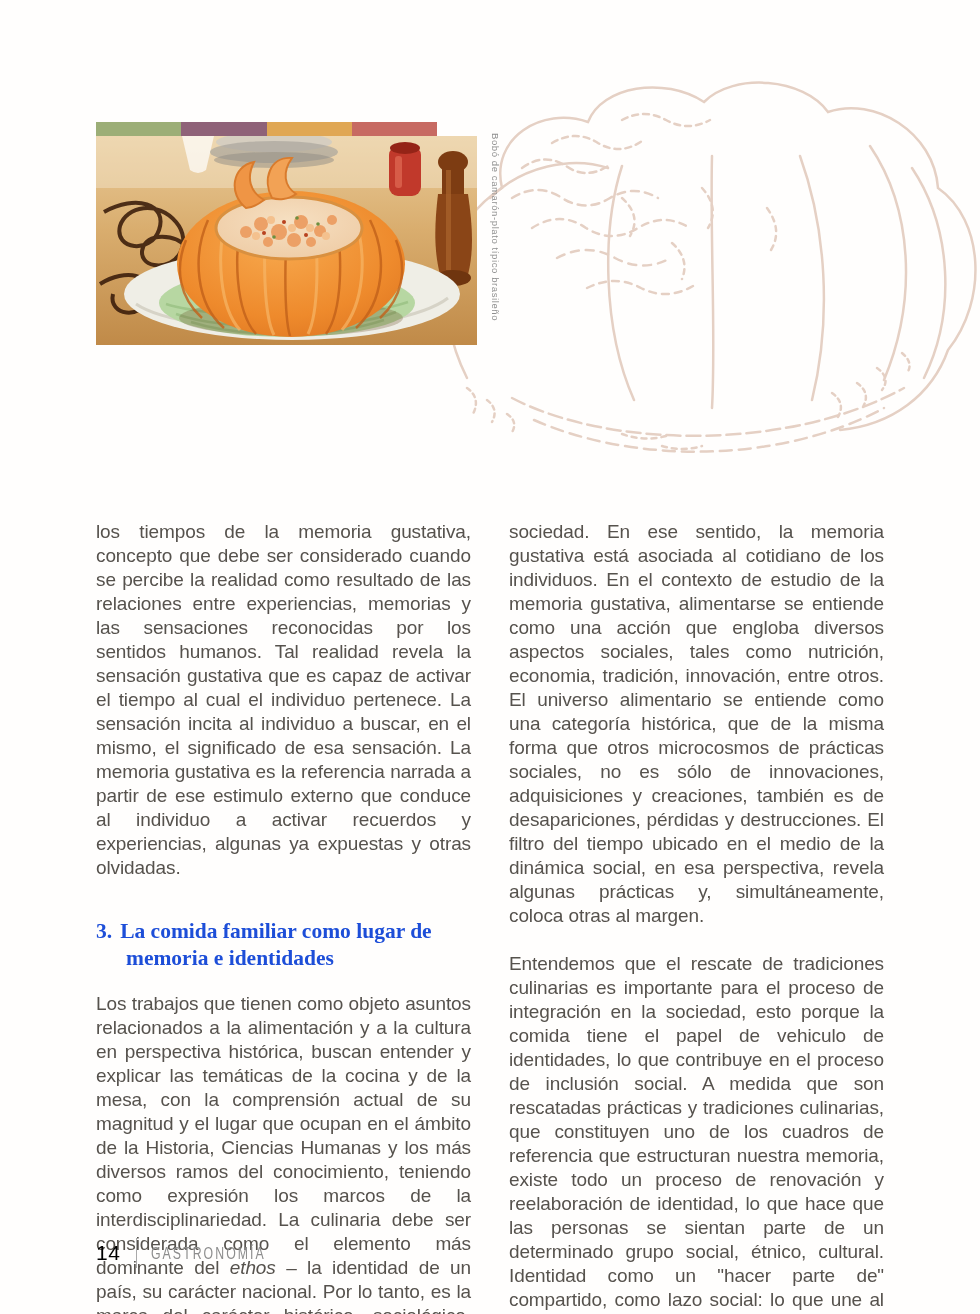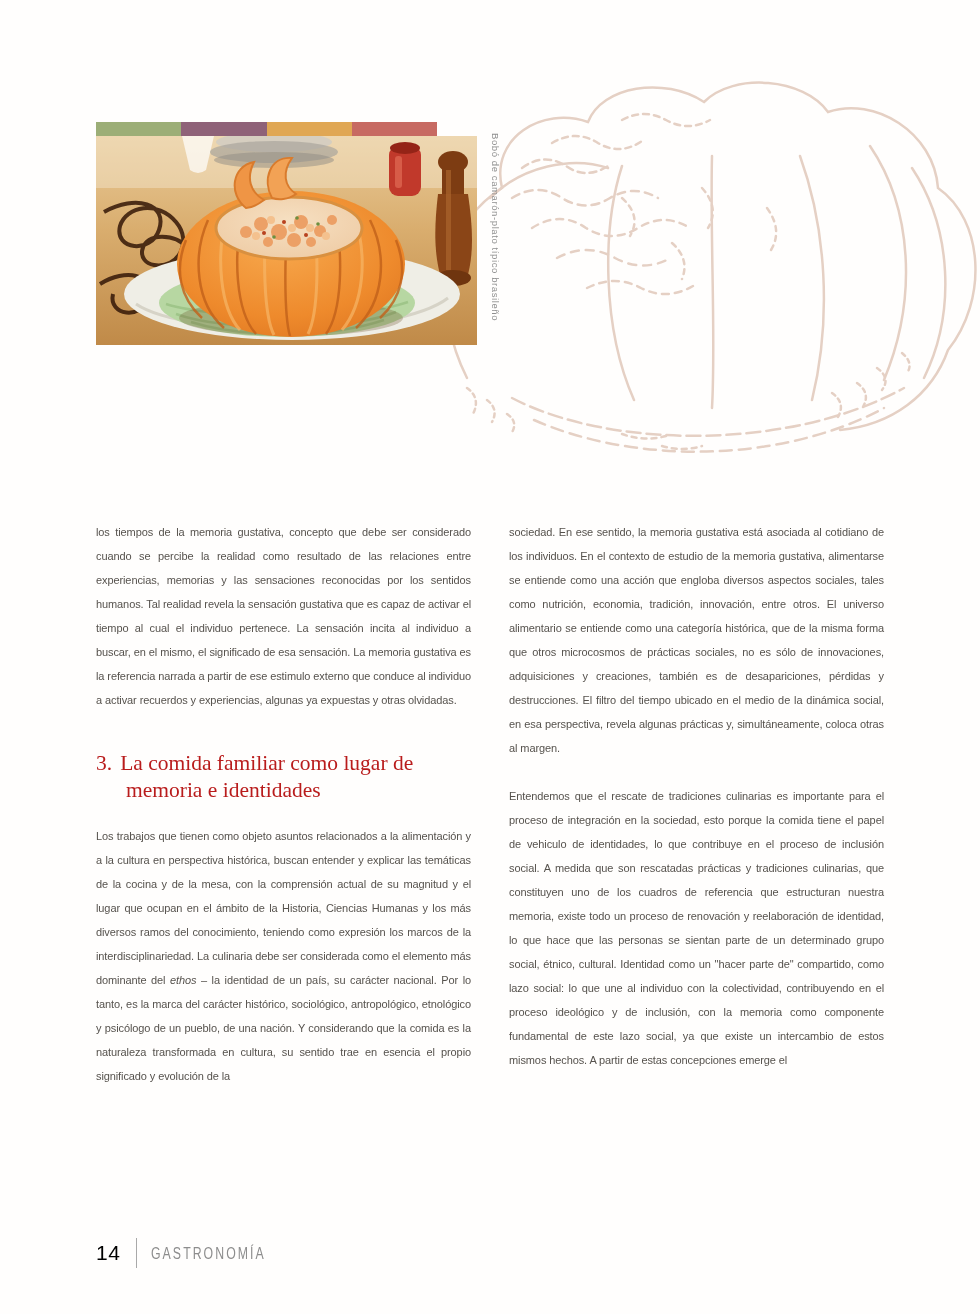--- a/index.html
+++ b/index.html
@@ -11,25 +11,25 @@
   .photo-block{position:absolute;left:96px;top:122px;}
   .color-bars{display:flex;width:341px;height:14px;}
   .color-bars .bar{flex:0 0 85.25px;height:14px;}
   .photo-frame{width:381px;height:209px;display:block;}
   
   .photo-caption{position:absolute;left:490px;top:133px;height:220px;
     writing-mode:vertical-rl;font-size:9.5px;letter-spacing:0.6px;color:#8f8f8f;}
   
   .content{position:absolute;left:96px;top:520px;width:789px;display:flex;gap:38px;}
   .col{flex:0 0 375px;width:375px;}
-  .body-par{margin:0 0 24px 0;font-size:11px;line-height:24px;color:#56524d;
+  .body-par{margin:0 0 24px 0;font-size:19px;line-height:24px;color:#56524d;
     text-align:justify;letter-spacing:-0.1px;}
   .body-par .it{font-style:italic;margin-top:32px;}
-  .section-heading{margin:38px 0 20px 0;font-family:"Liberation Serif",serif;font-weight:400;
-    font-size:21.5px;line-height:27px;color:#b91c1c;padding-left:30px;text-indent:-30px;}
+  .section-heading{margin:38px 0 20px 0;font-family:"Liberation Serif",serif;font-weight:700;
+    font-size:21.5px;line-height:27px;color:#1d4ed8;padding-left:30px;text-indent:-30px;}
   .section-heading .num{padding-right:8px;}
   
   .footer{position:absolute;left:96px;top:1238px;display:flex;align-items:center;}
   .footer .page-num{font-size:21px;color:#000000;letter-spacing:0.5px;}
   .footer .divider{width:1px;height:30px;background:#a9a9a9;margin:0 14px 0 16px;}
   .footer .mag{font-size:15px;letter-spacing:2.5px;color:#8d8d8d;transform:scale(0.82,1.05);
     transform-origin:left center;white-space:nowrap;}
 </style>
 </head>
 <body>

